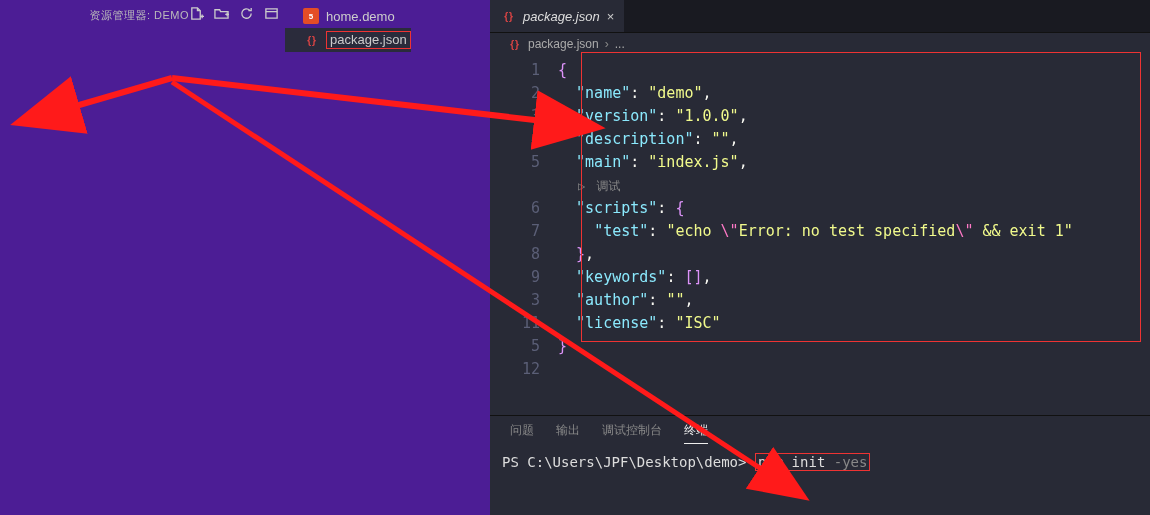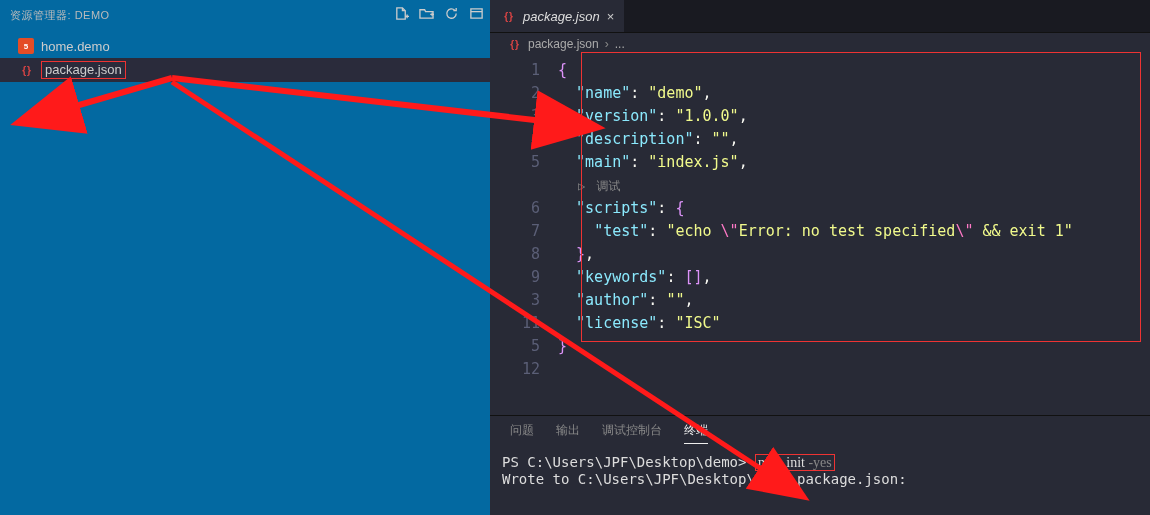--- a/index.html
+++ b/index.html
@@ -1,20 +1,20 @@
 <!DOCTYPE html>
 <html><head>
 <meta charset="utf-8">
 <style>
   * { box-sizing:border-box; margin:0; padding:0; }
   html,body { width:1150px; height:515px; font-family:"Segoe UI","Microsoft YaHei",sans-serif; background:#1e1e2e; color:#ccc; overflow:hidden; }
   .app { display:flex; width:100%; height:100%; position:relative; }
 
   
-  .sidebar { width:490px; background:#0369a1; display:flex; flex-direction:column; }
+  .sidebar { width:490px; background:#4c1d95; display:flex; flex-direction:row;justify-content:center; }
   .sb-head { display:flex; align-items:center; justify-content:space-between; height:30px; padding:0 6px 0 10px; font-size:11px; color:#bbb; }
   .sb-title { letter-spacing:.5px; white-space:nowrap; }
   .sb-actions { display:flex; gap:10px; color:#ccc; font-size:14px; }
   .sb-actions svg { width:15px; height:15px; fill:none; stroke:#ccc; stroke-width:1.4; }
   .sb-actions span { cursor:pointer; }
 
   .tree { padding-top:4px; font-size:13px; }
   .tree-item { display:flex; align-items:center; height:24px; padding-left:18px; gap:7px; cursor:pointer; }
   .tree-item.active { background:#2a2b3b; }
   .f-html { display:inline-flex; width:16px; height:16px; background:#e44d26; border-radius:2px; align-items:center; justify-content:center; font-size:8px; color:#fff; font-weight:700; }
@@ -47,21 +47,21 @@
 
   .redbox { position:absolute; border:1px solid #e33; pointer-events:none; }
   .redbox.file { left:581px; top:52px; width:560px; height:290px; }
 
   
   .panel { height:100px; background:#282a36; border-top:1px solid #111; display:flex; flex-direction:column; }
   .panel-tabs { display:flex; gap:22px; padding:6px 16px 6px 20px; font-size:12px; color:#888; }
   .panel-tabs .pt { cursor:pointer; padding-bottom:4px; }
   .panel-tabs .pt.active { color:#eee; border-bottom:1px solid #eee; }
   .term { flex:1; padding:4px 12px; font-family:Consolas,monospace; font-size:14px; color:#ddd; white-space:pre; overflow:hidden; }
-  .cmdbox { border:1px solid #e33; padding:0 2px;font-family:Liberation Serif, serif; }
+  .cmdbox { border:1px solid #e33; padding:0 2px; }
   .dim { color:#888; }
 
   
   .watermark { position:absolute; right:14px; bottom:8px; font-size:15px; color:rgba(210,210,220,.55); pointer-events:none; }
 
   
   svg.arrows { position:absolute; inset:0; width:1150px; height:515px; pointer-events:none; }
 </style>
 </head>
 <body>
@@ -141,21 +141,21 @@
       <div class="code" id="code"><div class="code-line"><span class="br">{</span></div><div class="code-line">  <span class="k">"name"</span><span class="p">:</span> <span class="y">"demo"</span><span class="p">,</span></div><div class="code-line">  <span class="k">"version"</span><span class="p">:</span> <span class="y">"1.0.0"</span><span class="p">,</span></div><div class="code-line">  <span class="k">"description"</span><span class="p">:</span> <span class="y">""</span><span class="p">,</span></div><div class="code-line">  <span class="k">"main"</span><span class="p">:</span> <span class="y">"index.js"</span><span class="p">,</span></div><div class="code-line">  <span class="debug-hint">▷ <span>调试</span></span></div><div class="code-line">  <span class="k">"scripts"</span><span class="p">:</span> <span class="br">{</span></div><div class="code-line">    <span class="k">"test"</span><span class="p">:</span> <span class="y">"echo </span><span class="o">\"</span><span class="y">Error: no test specified</span><span class="o">\"</span><span class="y"> &amp;&amp; exit 1"</span></div><div class="code-line">  <span class="br">}</span><span class="p">,</span></div><div class="code-line">  <span class="k">"keywords"</span><span class="p">:</span> <span class="br">[]</span><span class="p">,</span></div><div class="code-line">  <span class="k">"author"</span><span class="p">:</span> <span class="y">""</span><span class="p">,</span></div><div class="code-line">  <span class="k">"license"</span><span class="p">:</span> <span class="y">"ISC"</span></div><div class="code-line"><span class="br">}</span></div><div class="code-line"></div></div>
     </div>
 
     <div class="panel">
       <div class="panel-tabs" id="ptabs">
           <span class="pt">问题</span>
           <span class="pt">输出</span>
           <span class="pt">调试控制台</span>
           <span class="pt active">终端</span>
         </div>
-      <div class="term" id="term"><div><span>PS C:\Users\JPF\Desktop\demo&gt; </span><span class="cmdbox"><span>npm init </span><span class="dim">-yes</span></span></div><div><span>Wrote to C:\Users\JPF\Desktop\demo\package.json:</span></div></div>
+      <div class="term" id="term"><div><span>PS C:\Users\JPF\Desktop\demo&gt; </span><span class="cmdbox"><span>npm init </span><span class="dim">-yes</span></span></div></div>
     </div>
   </div>
 
   <div class="redbox file"></div>
 
   <svg class="arrows">
     <defs>
       <marker id="ah" markerWidth="14" markerHeight="14" refX="3" refY="5" orient="auto">
         <path d="M0 0 L12 5 L0 10 z" fill="#ff1a1a"></path>
       </marker>

